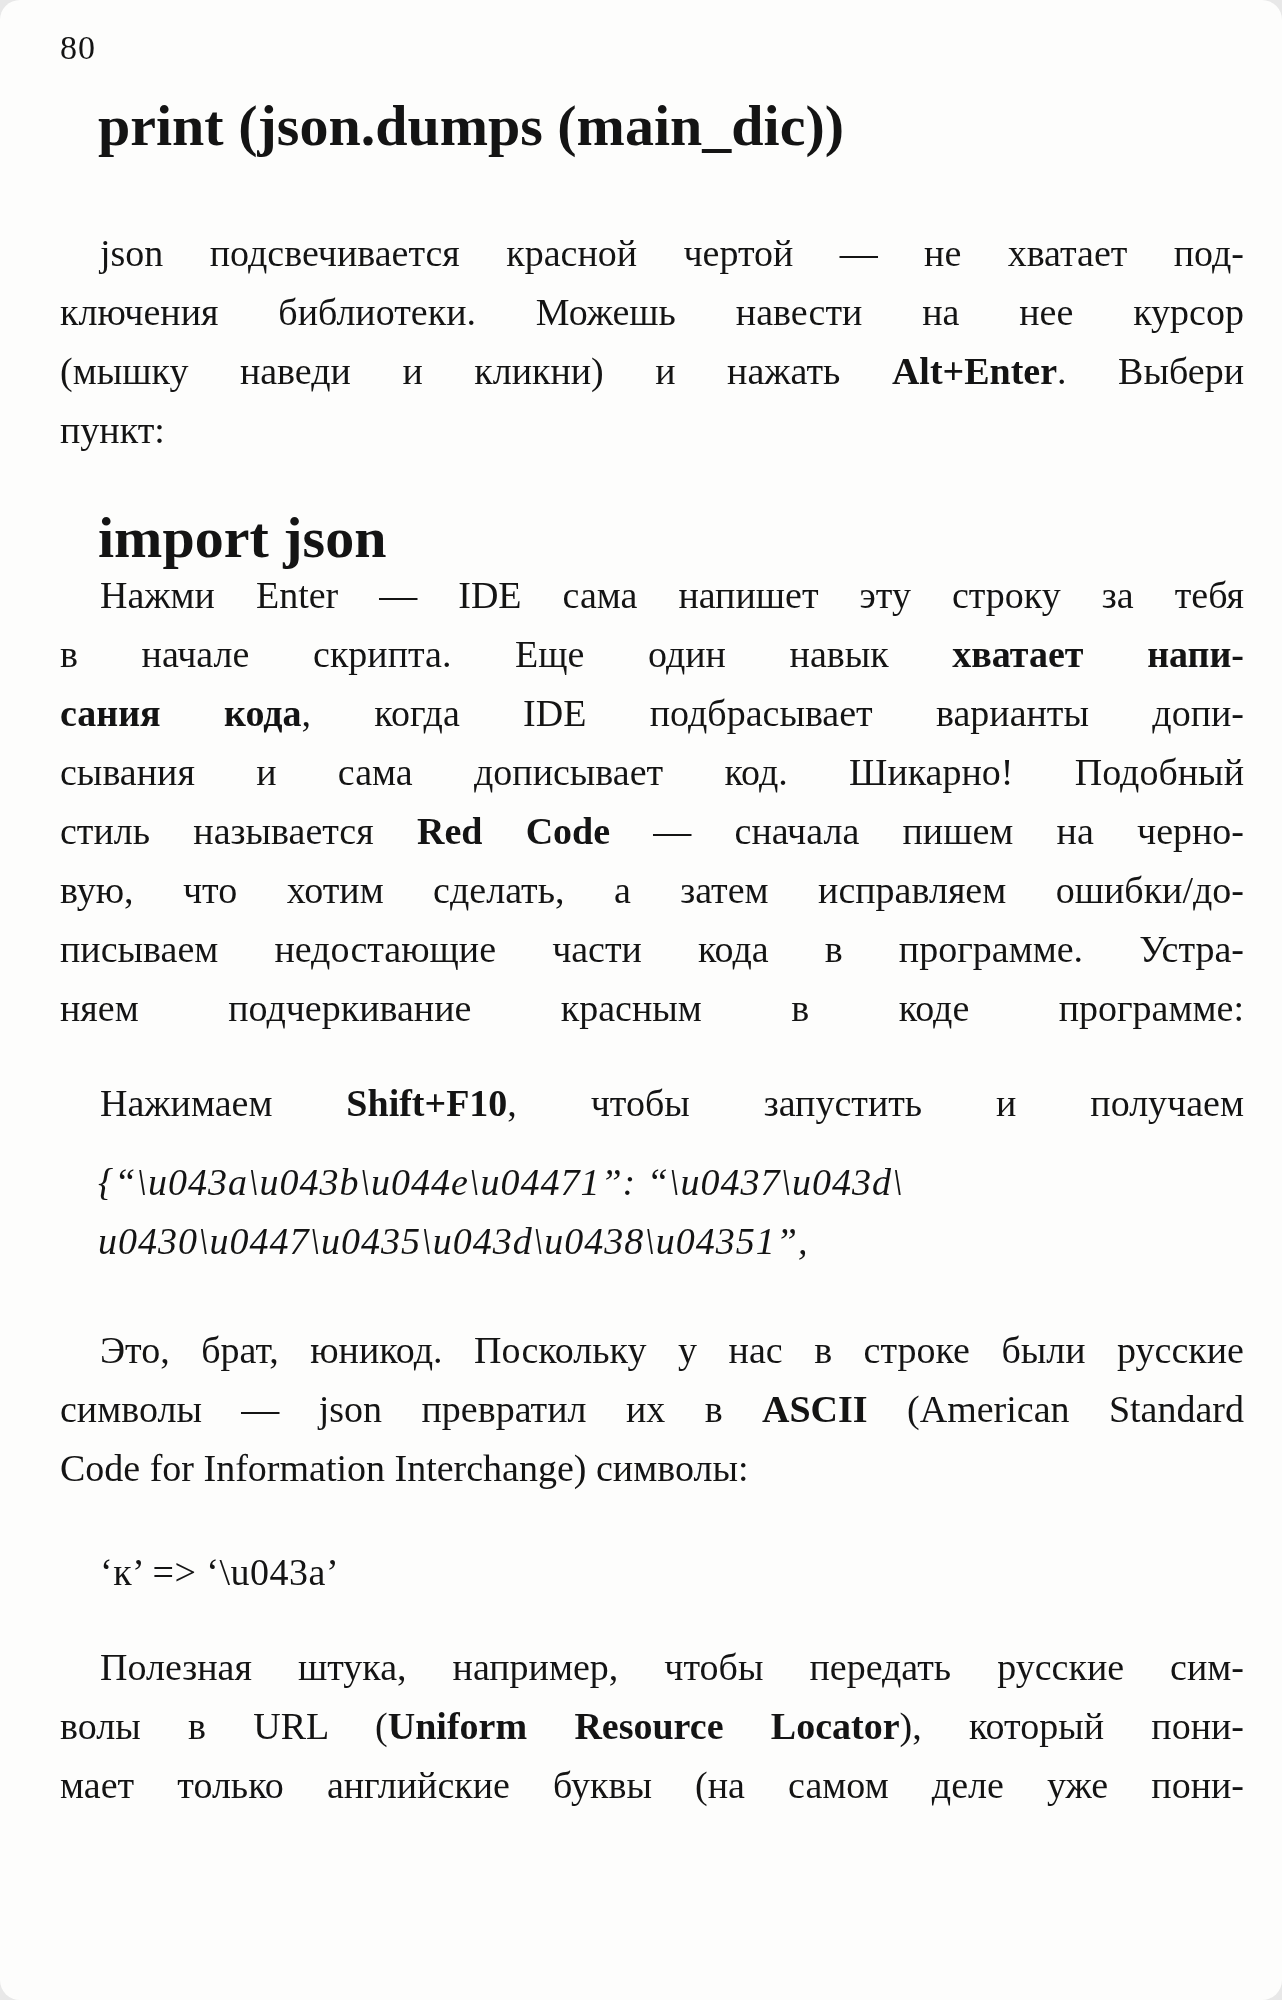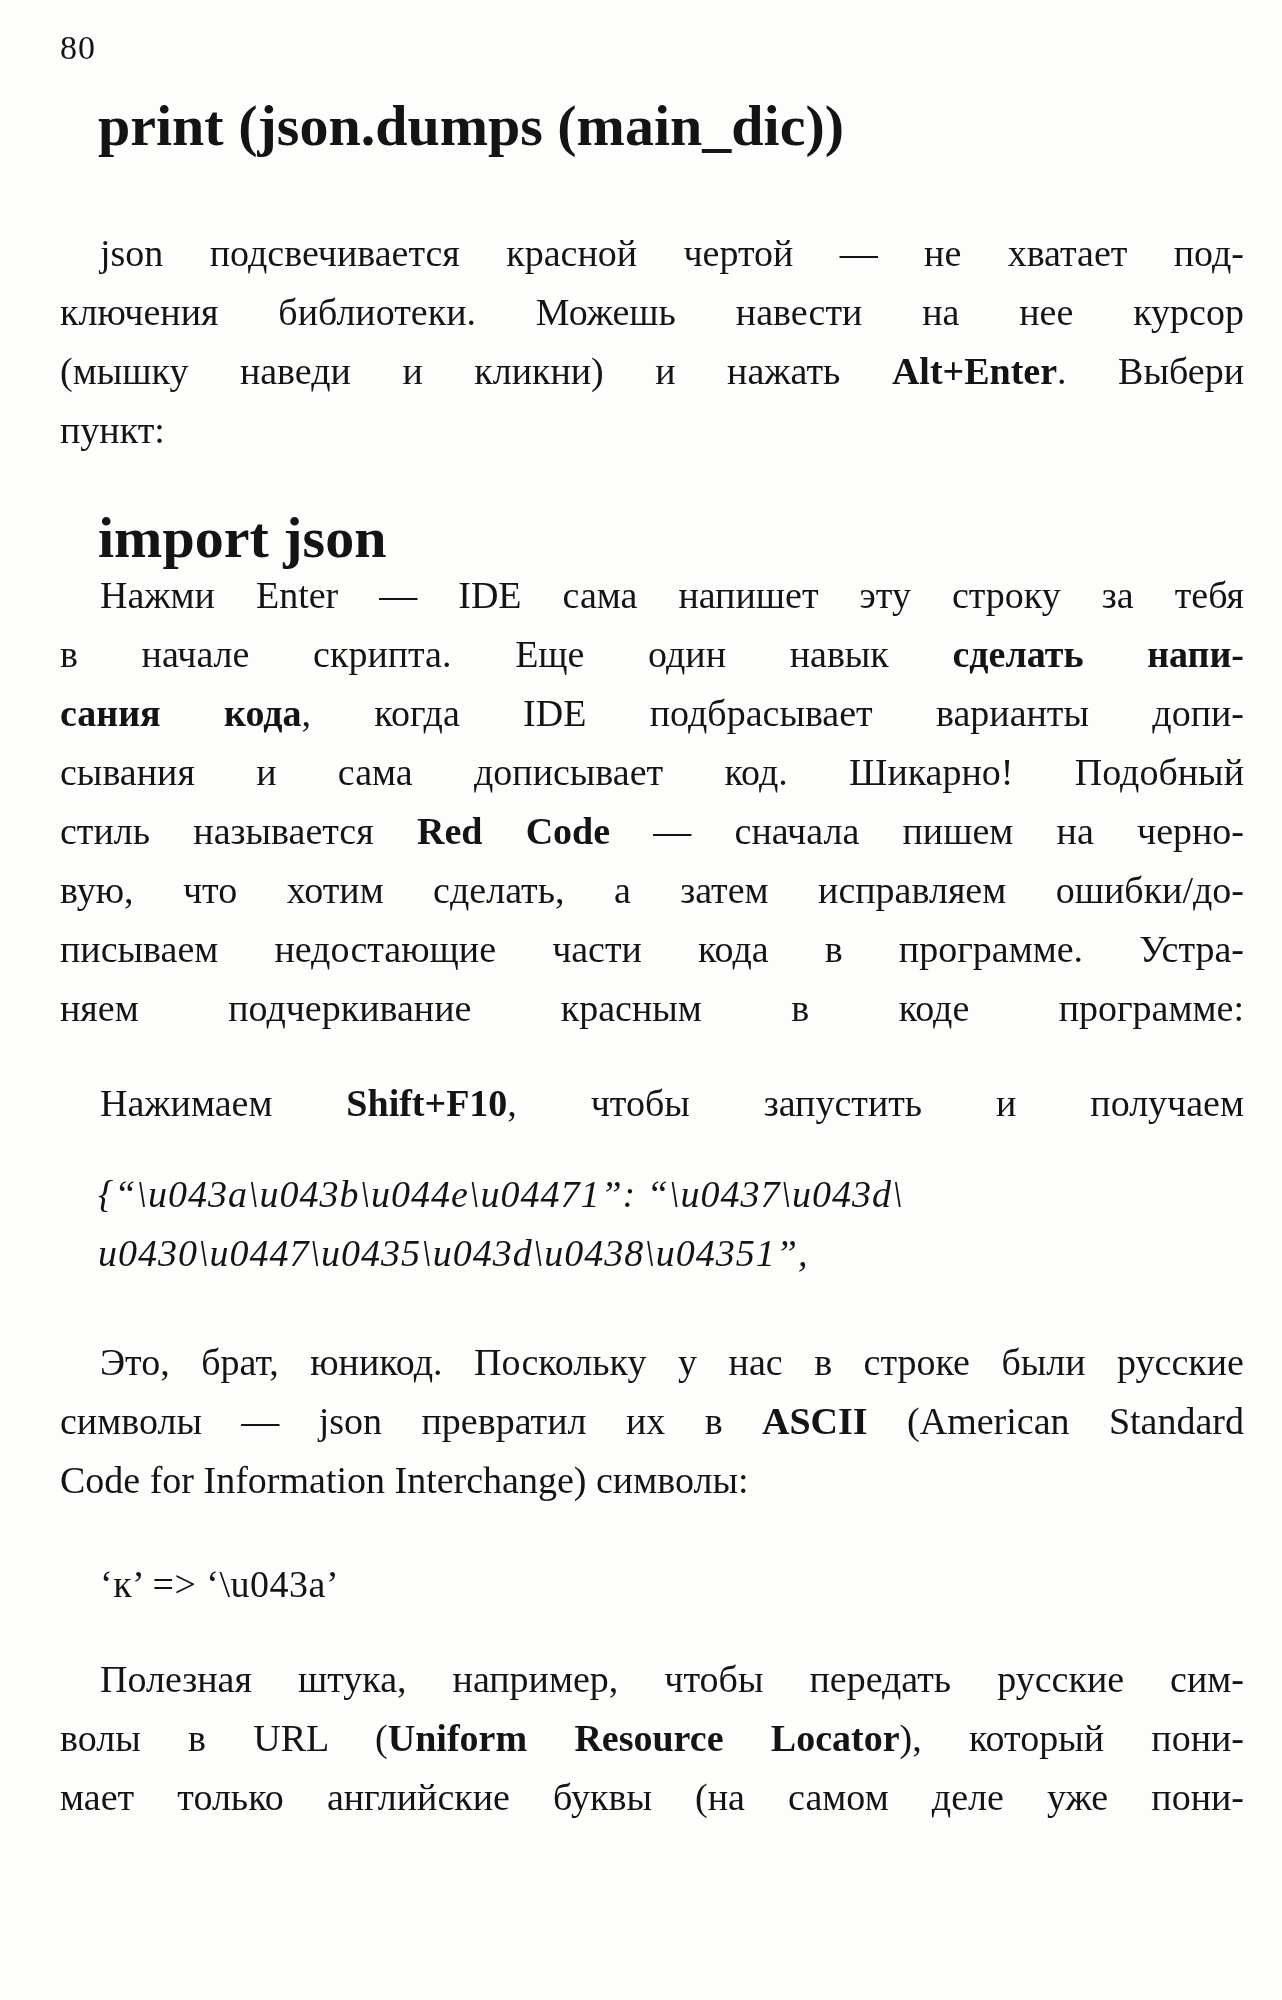--- a/index.html
+++ b/index.html
@@ -11,20 +11,21 @@
     position: relative;
     width: 1282px;
     height: 2000px;
     margin: 0 auto;
     background: #fdfdfc;
     color: #141414;
     font-family: "Liberation Serif", "DejaVu Serif", serif;
     box-sizing: border-box;
     padding: 26px 38px 0 60px;
     overflow: hidden;
+    border-radius: 20px;
   }
   .running-head {
     display: flex;
     justify-content: space-between;
     align-items: baseline;
     font-size: 34px;
     line-height: 44px;
   }
   .running-head .pagenum {
     font-weight: normal;
@@ -56,21 +57,21 @@
     text-align-last: justify;
   }
   .line.left {
     text-align-last: left;
   }
   .line.indent {
     text-indent: 40px;
   }
   .bold { font-weight: bold; }
   .codeblock {
-    margin-top: 32px;
+    margin-top: 20px;
     font-style: italic;
     font-size: 38px;
     line-height: 59px;
     padding-left: 38px;
     letter-spacing: 1px;
   }
   .codeblock .cline { white-space: nowrap; }
   .code-ascii {
     margin-top: 45px;
     font-style: normal;
@@ -95,21 +96,21 @@
     <div class="line indent"><span>json подсвечивается красной чертой — не хватает под-</span></div>
     <div class="line"><span>ключения библиотеки. Можешь навести на нее курсор</span></div>
     <div class="line"><span>(мышку наведи и кликни) и нажать </span><span class="bold">Alt+Enter</span><span>. Выбери</span></div>
     <div class="line left"><span>пункт:</span></div>
   </div>
 
   <div class="codeline code-import">import json</div>
 
   <div class="para p2">
     <div class="line indent"><span>Нажми Enter — IDE сама напишет эту строку за тебя</span></div>
-    <div class="line"><span>в начале скрипта. Еще один навык </span><span class="bold">сделать напи-</span></div>
+    <div class="line"><span>в начале скрипта. Еще один навык </span><span class="bold">хватает напи-</span></div>
     <div class="line"><span class="bold">сания кода</span><span>, когда IDE подбрасывает варианты допи-</span></div>
     <div class="line"><span>сывания и сама дописывает код. Шикарно! Подобный</span></div>
     <div class="line"><span>стиль называется </span><span class="bold">Red Code</span><span> — сначала пишем на черно-</span></div>
     <div class="line"><span>вую, что хотим сделать, а затем исправляем ошибки/до-</span></div>
     <div class="line"><span>писываем недостающие части кода в программе. Устра-</span></div>
     <div class="line"><span>няем подчеркивание красным в коде программе:</span></div>
   </div>
 
   <div class="para p3">
     <div class="line indent"><span>Нажимаем </span><span class="bold">Shift+F10</span><span>, чтобы запустить и получаем</span></div>

